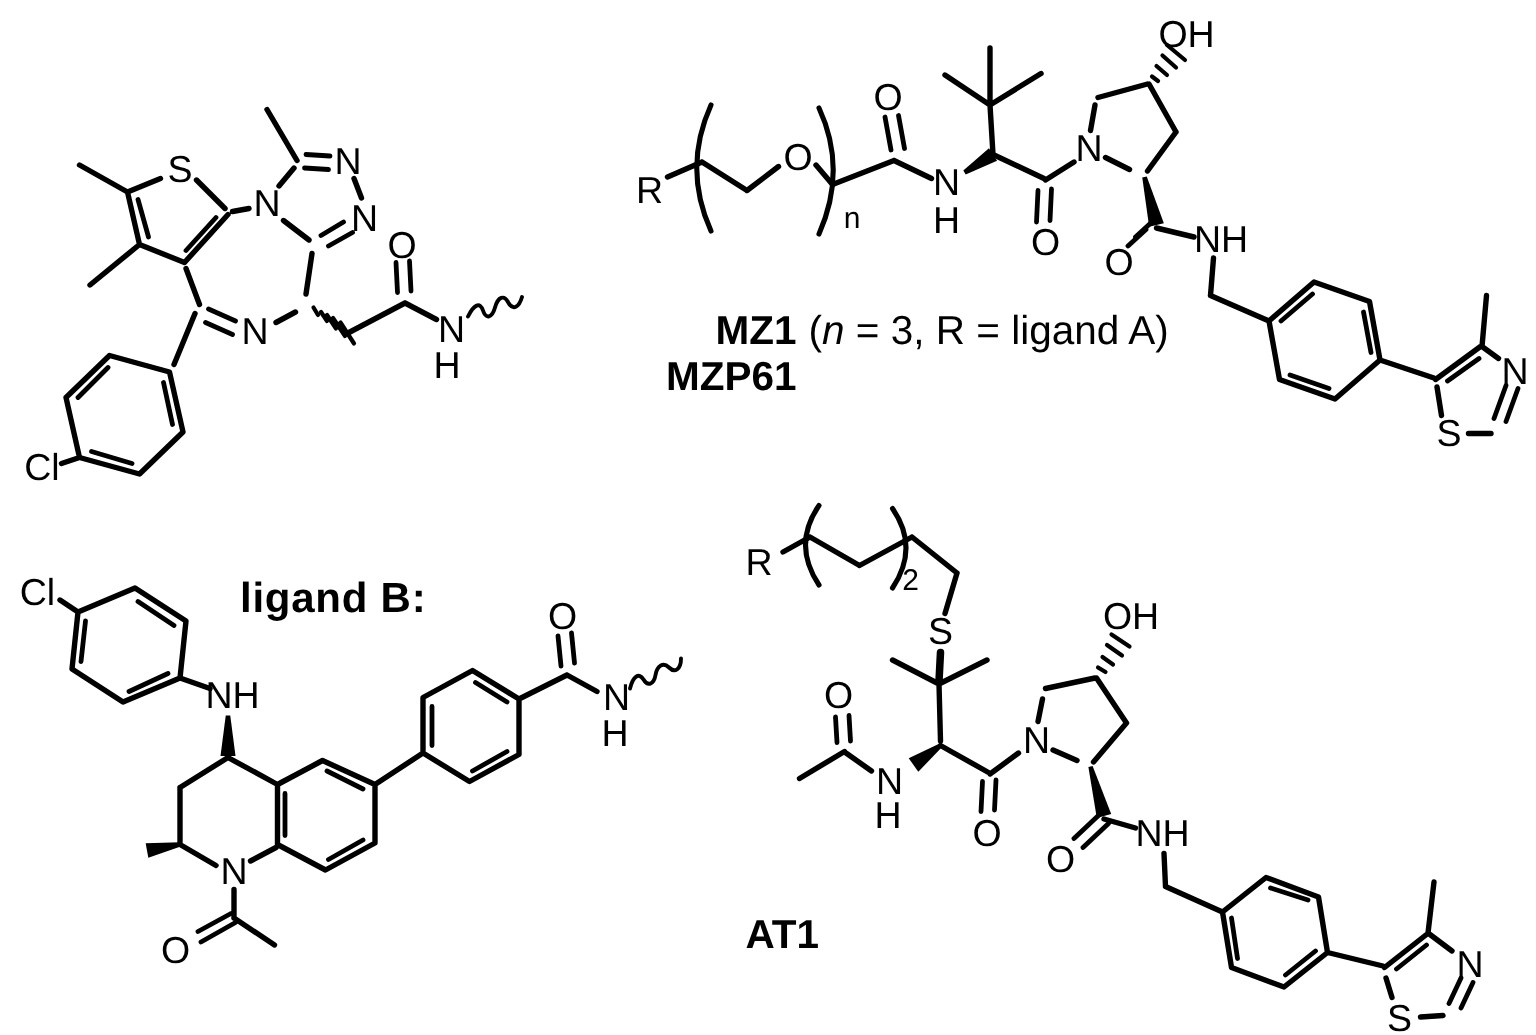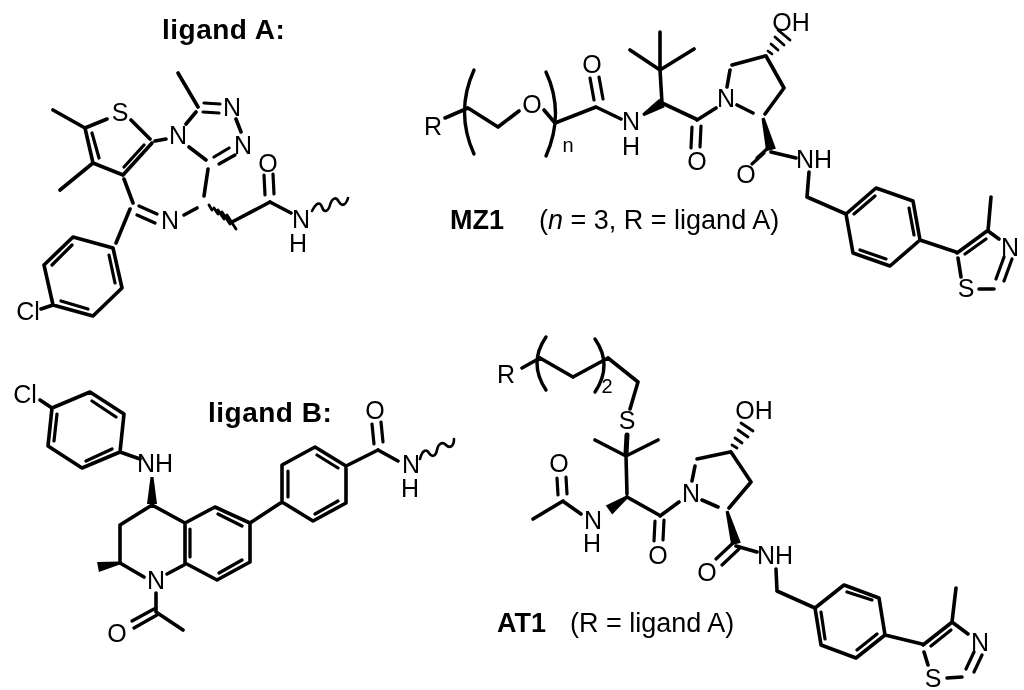--- a/index.html
+++ b/index.html
@@ -1,45 +1,44 @@
 <!DOCTYPE html>
 <html><head>
 <meta charset="utf-8">
 <style>
   html,body{margin:0;padding:0;background:#ffffff;}
   #figure{position:relative;width:1024px;height:690px;background:#ffffff;overflow:hidden;
           font-family:"Liberation Sans",sans-serif;color:#000;}
   .struct-svg{position:absolute;}
   .title{position:absolute;font-weight:bold;font-size:28px;letter-spacing:0.5px;}
   #ligand-a-title{left:162px;top:14px;}
-  #ligand-b-title{left:160px;top:397px;margin-left:48px;}
+  #ligand-b-title{left:160px;top:383px;}
   .mz-block{position:absolute;left:423px;top:205px;font-size:27px;}
   .mz-row{display:flex;line-height:31px;}
-  .mz-name{width:108px;text-align:center;font-weight:bold;margin-right:8px;white-space:pre;}
+  .mz-name{width:108px;text-align:right;font-weight:bold;margin-right:8px;white-space:pre;}
   .mz-cond{white-space:pre;}
   .mz-cond i{font-style:italic;}
-  .at1-block{position:absolute;left:497px;top:608px;font-size:27px;display:flex;gap:24px;}
+  .at1-block{position:absolute;left:497px;top:608px;font-size:27px;display:flex;}
   .at1-name{font-weight:bold;}
   svg text{fill:#000;font-family:"Liberation Sans",sans-serif;}
   .atom{font-size:25px;text-anchor:middle;}
   .atom-sm{font-size:20px;text-anchor:middle;}
   .bonds{stroke:#000;stroke-width:3.6;fill:none;stroke-linecap:round;stroke-linejoin:round;}
   .dbl{stroke:#000;stroke-width:3.2;fill:none;stroke-linecap:round;}
   .hash{stroke:#000;stroke-width:2.8;fill:none;stroke-linecap:round;}
   .wedge{fill:#000;stroke:none;}
   .paren{stroke:#000;stroke-width:3.4;fill:none;stroke-linecap:round;}
   .squig{stroke:#000;stroke-width:2.6;fill:none;stroke-linecap:round;}
   .thick{stroke:#000;stroke-width:5;fill:none;stroke-linecap:round;}
 </style>
 </head>
 <body>
 
 <div id="figure">
 
-  <div id="ligand-a-title" class="title">ligand A:</div>
   <div id="ligand-b-title" class="title">ligand B:</div>
 
   <svg class="struct-svg" style="left:0;top:0" width="450" height="340" viewBox="0 0 450 340">
     <g>
       <path class="bonds" d="M53,110 L85,128 M85,128 L107,119 M131,120 L150,139 M85,128 L93,163
         M93,163 L60,190 M93,163 L123,175 M123,175 L152,143 M155,141 L166,139
         M178,73 L198,107 M196,112 L186,124 M236,119 L241,132 M189,147 L206,160
         M208,169 L204,196 M197,208 L184,215 M133,203 L124,179 M130,209 L116,243
         M113,248 L122,288 L93,316 L53,305 L44,265 L73,237 Z
         M53,305 L41,309 M232,222 L270,202 M270,202 L291,213"></path>
@@ -185,21 +184,21 @@
   </svg>
 
   <div class="mz-block">
     <div class="mz-row">
       <span class="mz-name">MZ1</span>
         <span class="mz-cond"><span>(</span><i>n</i><span> = 3, R = ligand A)</span></span>
     </div>
     <div class="mz-row">
     </div>
     <div class="mz-row">
+      <span class="mz-name">MZP61</span>
     </div>
   </div>
 
   <div class="at1-block">
     <span class="at1-name">AT1</span>
-    <span>(R = ligand A)</span>
   </div>
 
 </div>
 
 </body></html>

